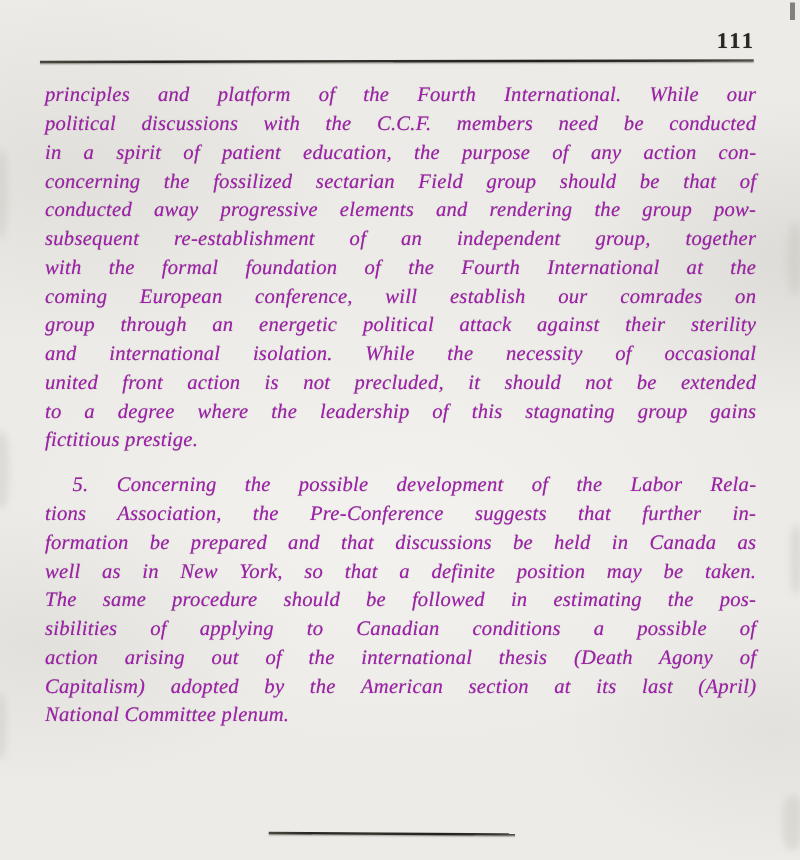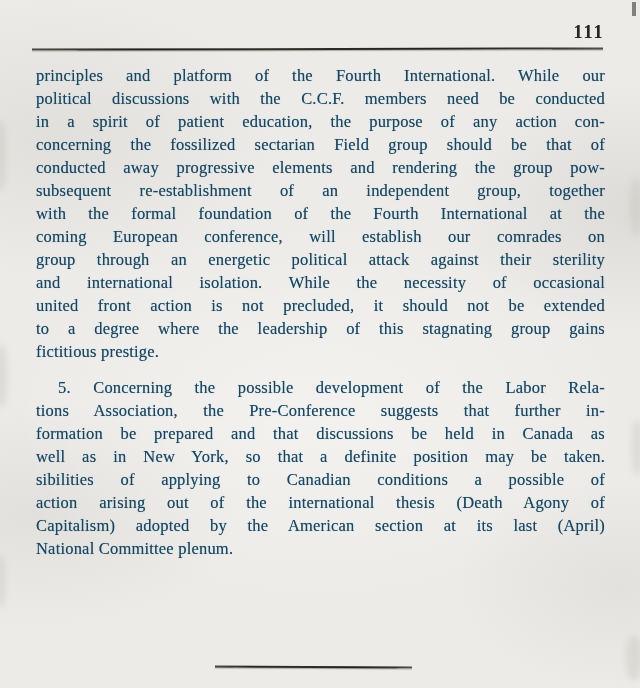--- a/index.html
+++ b/index.html
@@ -54,23 +54,24 @@
     transform: rotate(0.35deg);
   }
 
   .body-text {
     position: absolute;
     top: 64px;
     left: 36px;
     width: 569px;
     font-size: 16.5px;
     line-height: 23px;
-    color: #0c4a6e;
+    color: #a21caf;
     letter-spacing: 0.2px;
     text-shadow: 0 0 0.7px rgba(53,49,43,0.5);
+    font-style: italic;
   }
   .para { margin: 0; padding: 0; }
   .para-2 { margin-top: 13px; }
   .tline {
     text-align: justify;
     text-align-last: justify;
     white-space: normal;
   }
   .tline.last {
     text-align-last: left;
@@ -131,20 +132,21 @@
     <div class="tline">and international isolation. While the necessity of occasional</div>
     <div class="tline">united front action is not precluded, it should not be extended</div>
     <div class="tline">to a degree where the leadership of this stagnating group gains</div>
     <div class="tline last">fictitious prestige.</div>
   </div>
   <div class="para para-2">
     <div class="tline indent">5. Concerning the possible development of the Labor Rela-</div>
     <div class="tline">tions Association, the Pre-Conference suggests that further in-</div>
     <div class="tline">formation be prepared and that discussions be held in Canada as</div>
     <div class="tline">well as in New York, so that a definite position may be taken.</div>
+    <div class="tline">The same procedure should be followed in estimating the pos-</div>
     <div class="tline">sibilities of applying to Canadian conditions a possible of</div>
     <div class="tline">action arising out of the international thesis (Death Agony of</div>
     <div class="tline">Capitalism) adopted by the American section at its last (April)</div>
     <div class="tline last">National Committee plenum.</div>
   </div>
 </div>
 
 <div class="rule rule-bottom"></div>
 
 </body></html>

